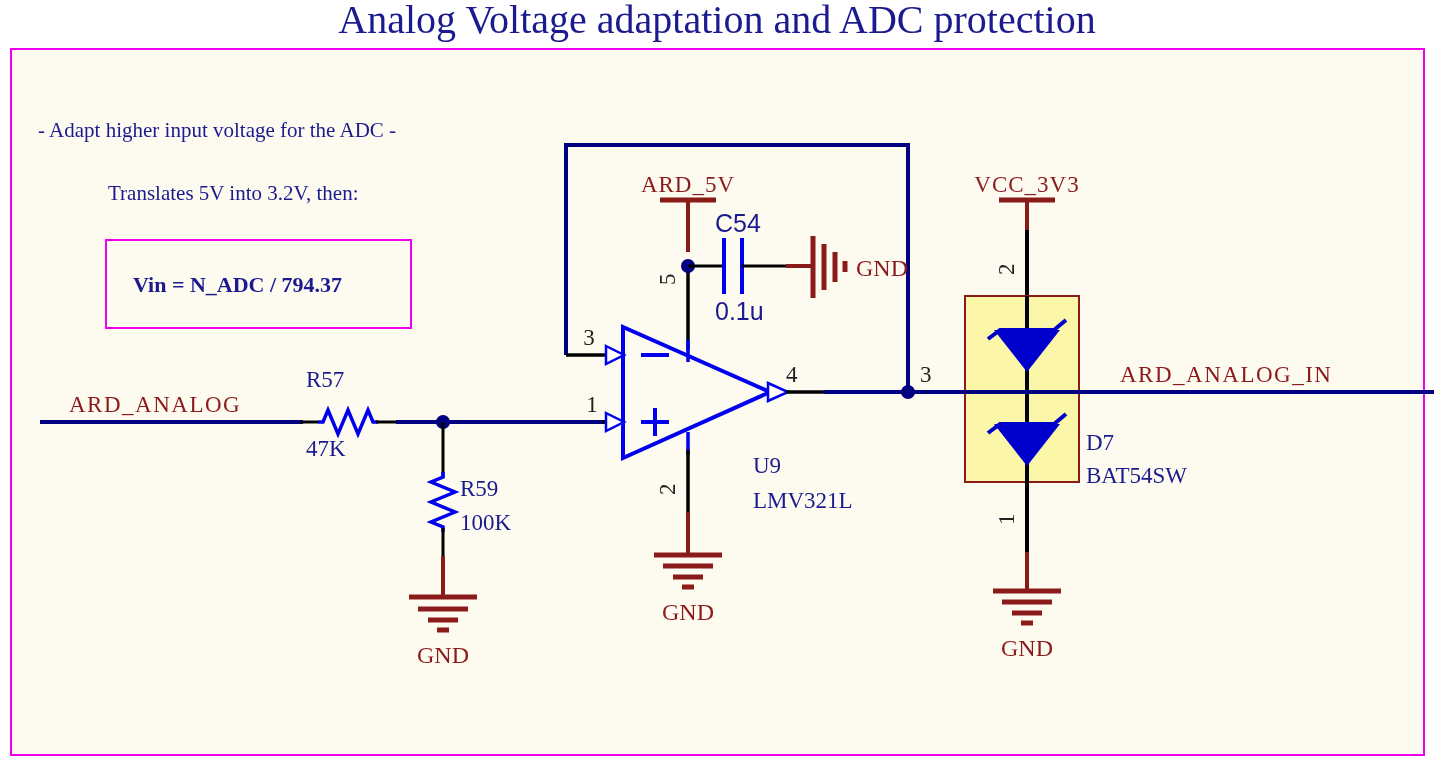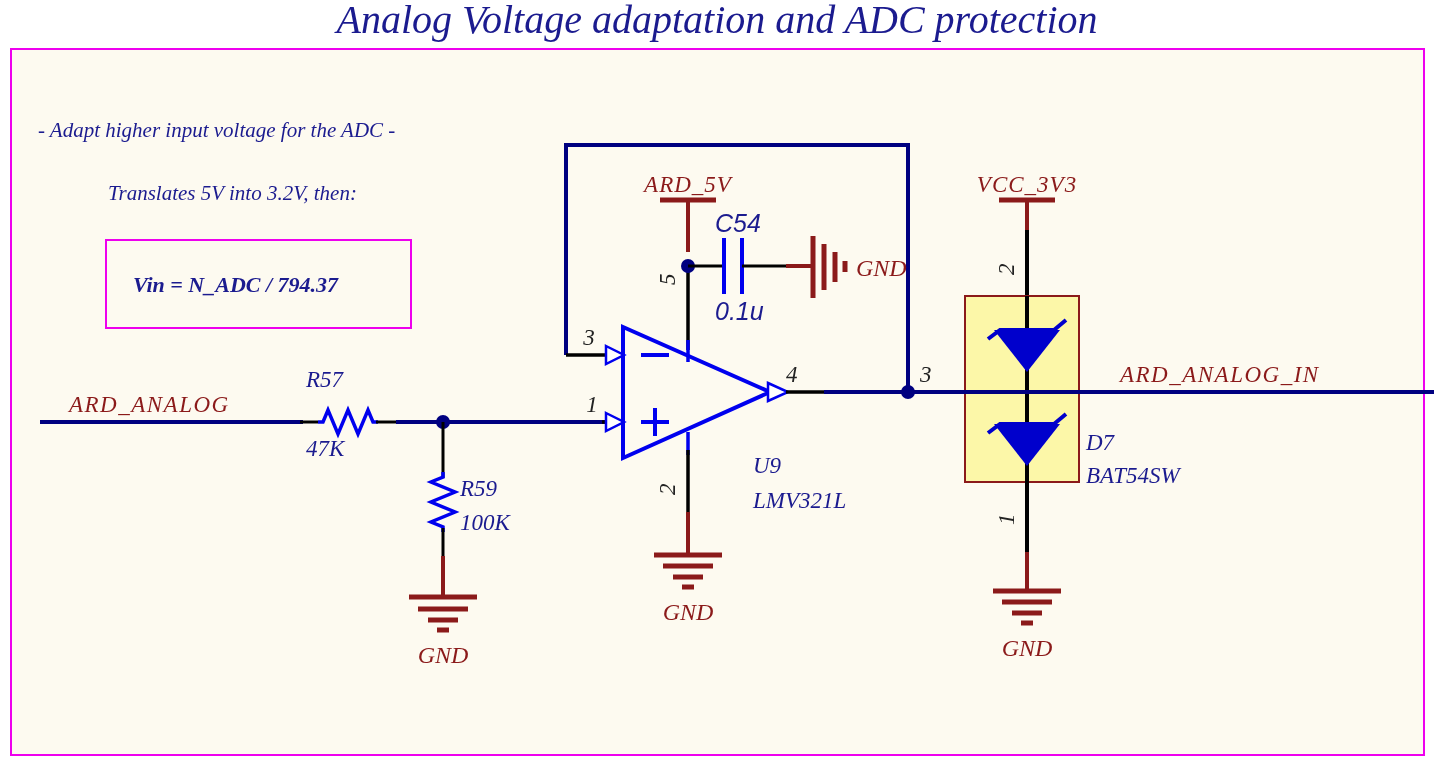--- a/index.html
+++ b/index.html
@@ -12,21 +12,20 @@
     width: 1434px;
     height: 772px;
     overflow: hidden;
     font-family: "Liberation Serif", "DejaVu Serif", serif;
   }
   #schematic-root {
     position: relative;
     width: 1232px;
     height: 772px;
     background: #ffffff;
-    font-style: italic;
   }
   svg#sheet {
     display: block;
     width: 1434px;
     height: 772px;
   }
   .txt-serif  { font-family: "Liberation Serif", "DejaVu Serif", serif; }
   .txt-sans   { font-family: "Liberation Sans", "DejaVu Sans", sans-serif; }
   text { white-space: pre; }
 </style>

